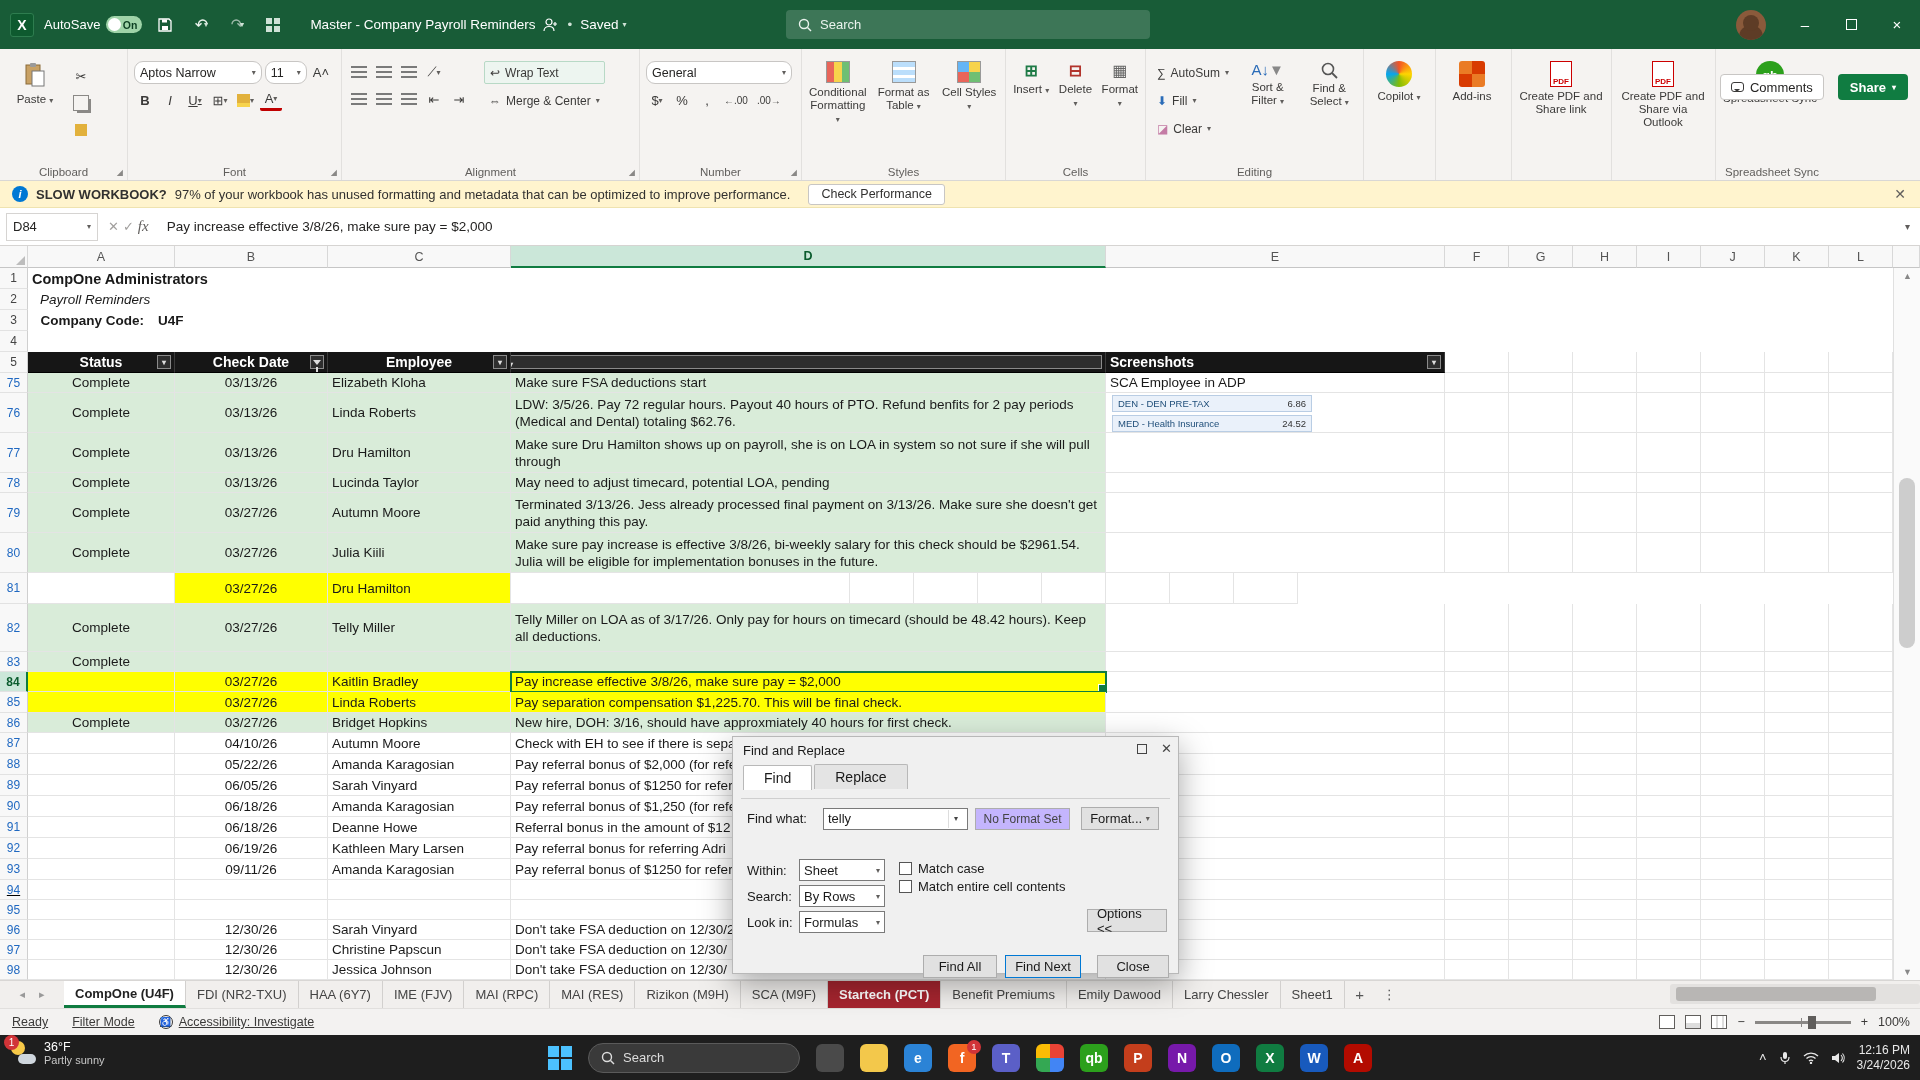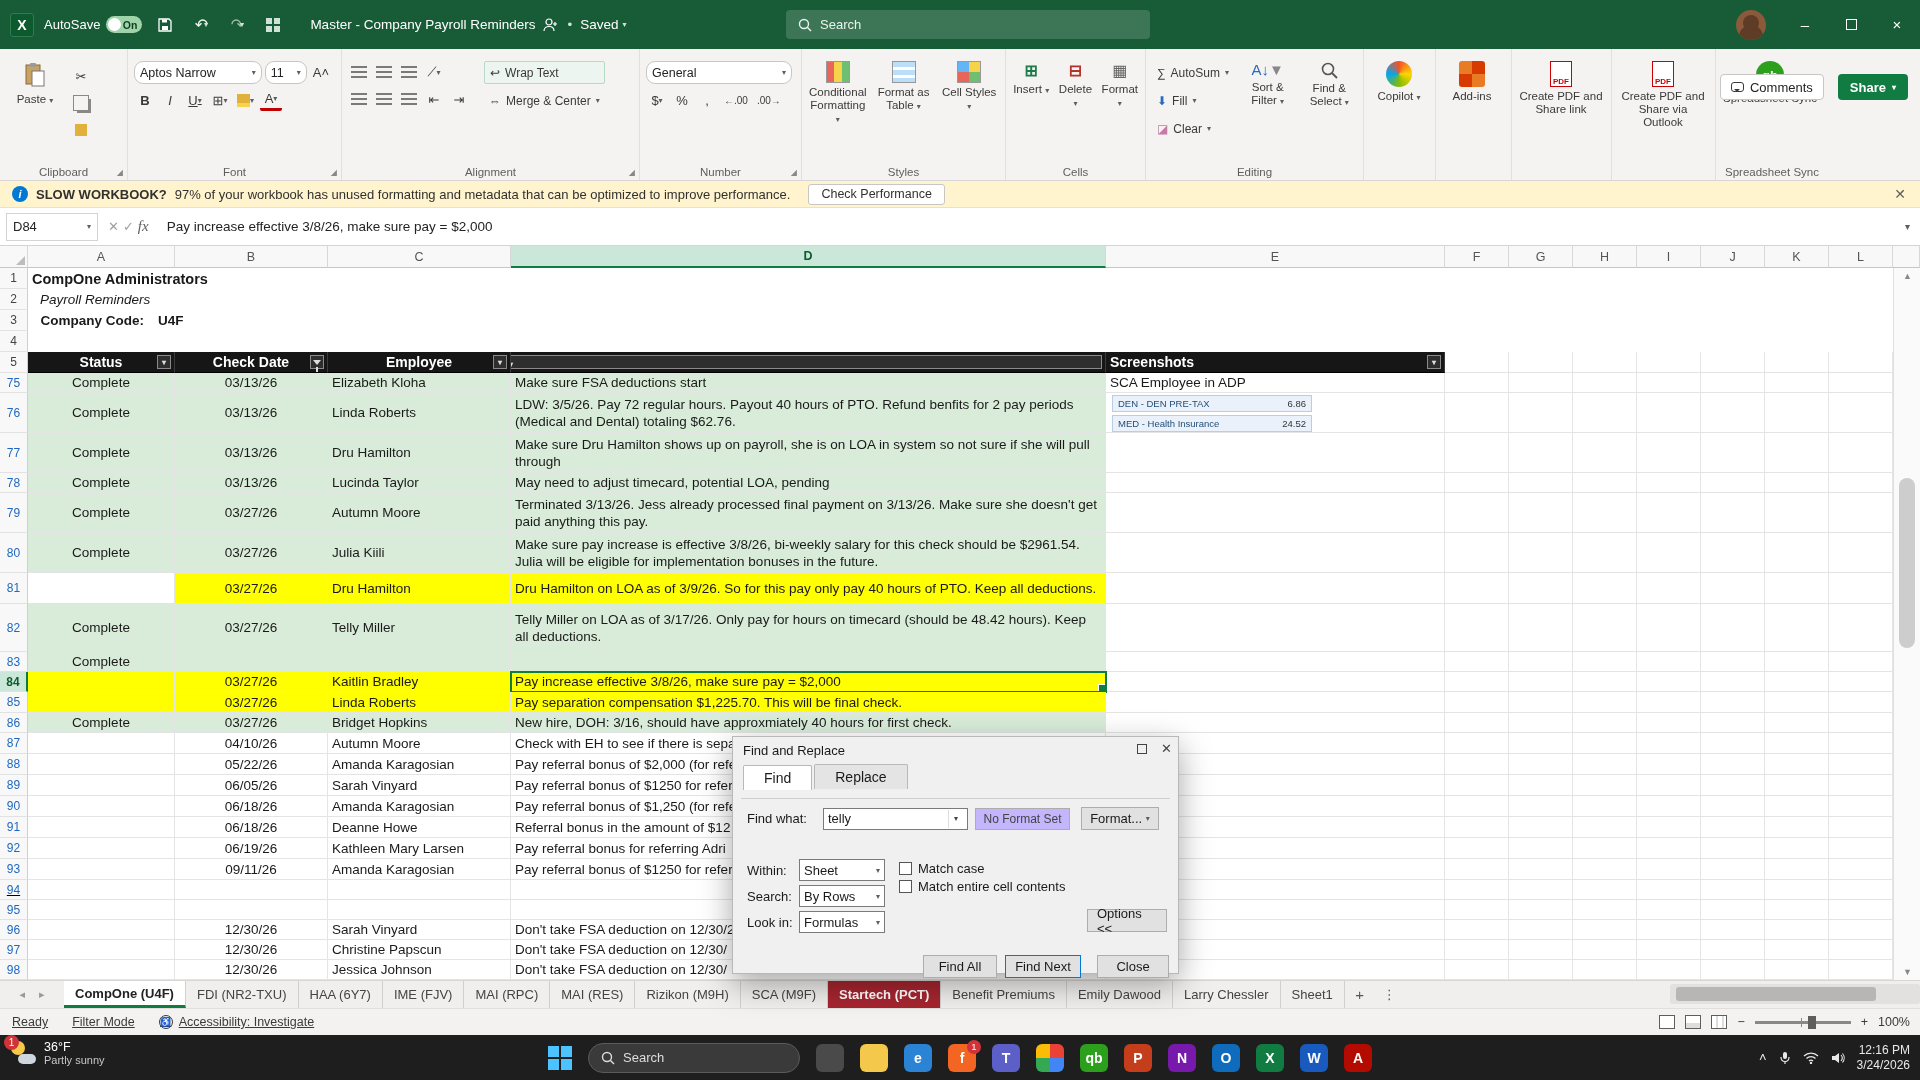--- a/index.html
+++ b/index.html
@@ -685,23 +685,20 @@
           <div class="cell cS"></div>
           <div class="cell cS"></div>
           <div class="cell cS"></div>
         </div>
 
         <div class="row yellow aw" style="height: 31px;">
           <div class="rowhead">81</div>
           <div class="cell cA"></div>
           <div class="cell cB">03/27/26</div>
           <div class="cell cC">Dru Hamilton</div>
-          <div class="cell cD">
-            <span>Dru Hamilton on LOA as of 3/9/26. So for this pay only pay 40 hours of PTO. Keep all deductions.</span>
-          </div>
           <div class="cell cE"></div>
           <div class="cell cS"></div>
           <div class="cell cS"></div>
           <div class="cell cS"></div>
           <div class="cell cS"></div>
           <div class="cell cS"></div>
           <div class="cell cS"></div>
           <div class="cell cS"></div>
         </div>
 

